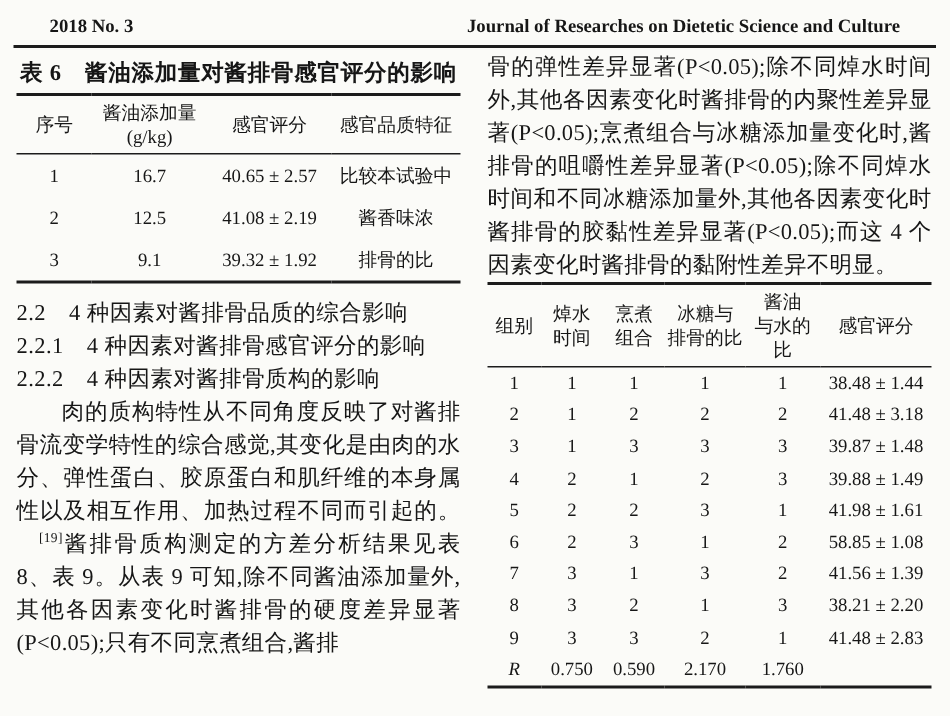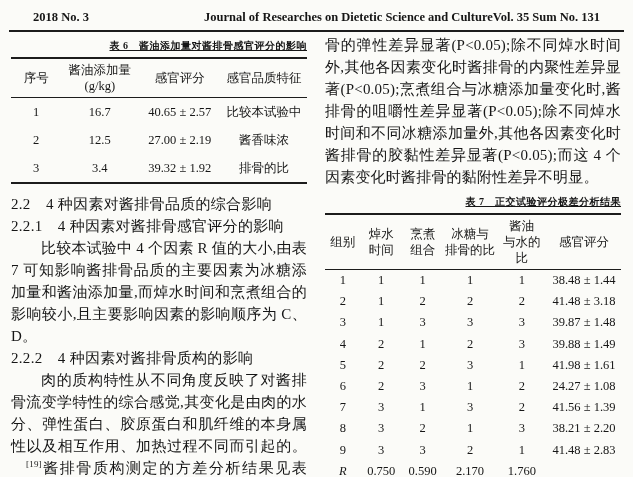--- a/index.html
+++ b/index.html
@@ -21,22 +21,22 @@
     font-family: Liberation Serif, serif;
   }
   .page-header .jtitle { flex: 1; text-align: right; margin-left: 20px; }
 
   
   .columns { display: flex; gap: 18px; padding: 2px 2px 0 2px; }
   .col { width: 296px; }
 
   
   .tbl-title {
-    text-align: right; font-weight: bold; font-size: 10px;
-    margin: 5px 0 4px 0; letter-spacing: 0.5px; text-decoration: underline;
+    text-align: center; font-weight: bold; font-size: 15px;
+    margin: 5px 0 4px 0; letter-spacing: 0.5px;
   }
   table {
     width: 100%; border-collapse: collapse;
     border-top: 2px solid #1c1c1c; border-bottom: 2px solid #1c1c1c;
     font-size: 12.5px;
   }
   thead th {
     font-weight: normal; text-align: center; vertical-align: middle;
     border-bottom: 1.3px solid #1c1c1c;
     padding: 3px 1px; line-height: 16px;
@@ -63,21 +63,20 @@
   .lefttext { margin-top: 9px; }
 </style>
 </head>
 <body>
 
 <div class="page">
 
   <div class="page-header">
     <span>2018 No. 3</span>
     <span class="jtitle">Journal of Researches on Dietetic Science and Culture</span>
-    <span>Vol. 35 Sum No. 131</span>
   </div>
 
   <div class="columns">
 
     <div class="col">
       <div class="tbl-title">表 6　酱油添加量对酱排骨感官评分的影响</div>
       <table class="t6">
         <thead>
           <tr>
             <th style="width:17%" class="multiline">序号</th>
@@ -90,45 +89,43 @@
         <tbody>
           <tr>
             <td>1</td>
             <td>16.7</td>
             <td>40.65 ± 2.57</td>
             <td>比较本试验中</td>
           </tr>
           <tr>
             <td>2</td>
             <td>12.5</td>
-            <td>27.00 ± 2.19</td>
+            <td>41.08 ± 2.19</td>
             <td>酱香味浓</td>
           </tr>
           <tr>
             <td>3</td>
-            <td>3.4</td>
+            <td>9.1</td>
             <td>39.32 ± 1.92</td>
             <td>排骨的比</td>
           </tr>
         </tbody>
       </table>
 
       <div class="lefttext">
         <div class="heading">2.2　4 种因素对酱排骨品质的综合影响</div>
         <div class="heading">2.2.1　4 种因素对酱排骨感官评分的影响</div>
-        <p class="para indent">比较本试验中 4 个因素 R 值的大小,由表 7 可知影响酱排骨品质的主要因素为冰糖添加量和酱油添加量,而焯水时间和烹煮组合的影响较小,且主要影响因素的影响顺序为 C、D。</p>
         <div class="heading">2.2.2　4 种因素对酱排骨质构的影响</div>
         <p class="para indent"><span>肉的质构特性从不同角度反映了对酱排骨流变学特性的综合感觉,其变化是由肉的水分、弹性蛋白、胶原蛋白和肌纤维的本身属性以及相互作用、加热过程不同而引起的。</span><sup>[19]</sup><span>酱排骨质构测定的方差分析结果见表 8、表 9。从表 9 可知,除不同酱油添加量外,其他各因素变化时酱排骨的硬度差异显著(P&lt;0.05);只有不同烹煮组合,酱排</span></p>
       </div>
     </div>
 
     <div class="col">
       <p class="para">骨的弹性差异显著(P&lt;0.05);除不同焯水时间外,其他各因素变化时酱排骨的内聚性差异显著(P&lt;0.05);烹煮组合与冰糖添加量变化时,酱排骨的咀嚼性差异显著(P&lt;0.05);除不同焯水时间和不同冰糖添加量外,其他各因素变化时酱排骨的胶黏性差异显著(P&lt;0.05);而这 4 个因素变化时酱排骨的黏附性差异不明显。</p>
 
-      <div class="tbl-title" style="margin-top:7px">表 7　正交试验评分极差分析结果</div>
       <table class="t7">
         <thead>
           <tr>
             <th style="width:12%" class="multiline">组别</th>
             <th style="width:14%" class="multiline">焯水
 时间</th>
             <th style="width:14%" class="multiline">烹煮
 组合</th>
             <th style="width:18%" class="multiline">冰糖与
 排骨的比</th>
@@ -177,21 +174,21 @@
             <td>3</td>
             <td>1</td>
             <td>41.98 ± 1.61</td>
           </tr>
           <tr>
             <td>6</td>
             <td>2</td>
             <td>3</td>
             <td>1</td>
             <td>2</td>
-            <td>24.27 ± 1.08</td>
+            <td>58.85 ± 1.08</td>
           </tr>
           <tr>
             <td>7</td>
             <td>3</td>
             <td>1</td>
             <td>3</td>
             <td>2</td>
             <td>41.56 ± 1.39</td>
           </tr>
           <tr>

